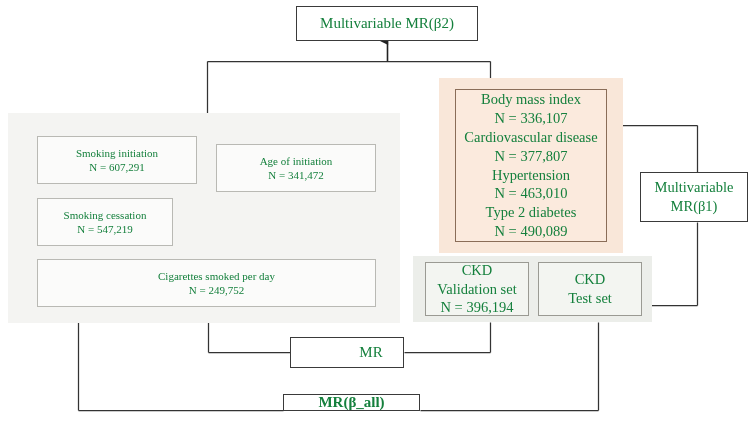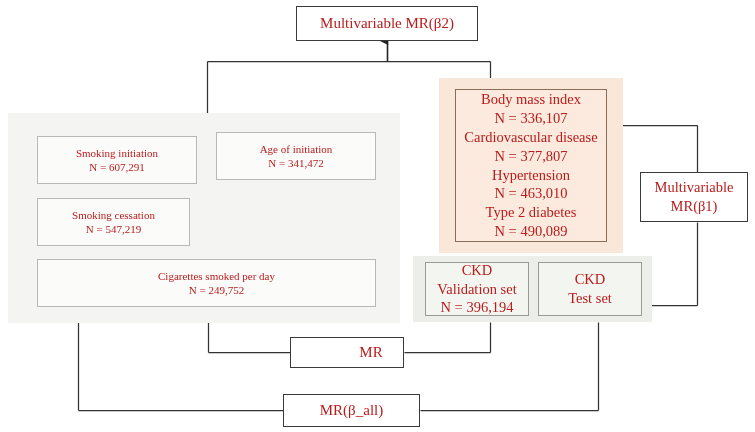--- a/index.html
+++ b/index.html
@@ -6,21 +6,21 @@
     margin: 0;
     padding: 0;
     background: #ffffff;
   }
   #canvas {
     position: relative;
     width: 755px;
     height: 432px;
     background: #ffffff;
     font-family: "Liberation Serif", "DejaVu Serif", serif;
-    color: #b91c1c;
+    color: #15803d;
     overflow: hidden;
     border-radius: 22px;
   }
   .svg-layer {
     position: absolute;
     left: 0;
     top: 0;
     width: 755px;
     height: 432px;
     pointer-events: none;
@@ -115,26 +115,26 @@
     <span class="line-row">Multivariable MR(β2)</span>
   </div>
 
   <div class="panel panel-gray" style="left:8px; top:113px; width:392px; height:210px;"></div>
 
   <div class="node box-soft" style="left:37px; top:136px; width:160px; height:48px;">
     <span class="line-row">Smoking initiation</span>
     <span class="line-row">N = 607,291</span>
   </div>
 
-  <div class="node box-soft" style="left:216px; top:132px; width:160px; height:48px;">
+  <div class="node box-soft" style="left:216px; top:144px; width:160px; height:48px;">
     <span class="line-row">Age of initiation</span>
     <span class="line-row">N = 341,472</span>
   </div>
 
-  <div class="node box-soft" style="left:37px; top:198px; width:153px; height:48px;">
+  <div class="node box-soft" style="left:37px; top:198px; width:136px; height:48px;">
     <span class="line-row">Smoking cessation</span>
     <span class="line-row">N = 547,219</span>
   </div>
 
 
   <div class="node box-soft" style="left:37px; top:259px; width:339px; height:48px;padding-left:20px;">
     <span class="line-row">Cigarettes smoked per day</span>
     <span class="line-row">N = 249,752</span>
   </div>
 
@@ -166,17 +166,17 @@
 
   <div class="node box-ckd" style="left:538px; top:262px; width:104px; height:54px;">
     <span class="line-row">CKD</span>
     <span class="line-row">Test set</span>
   </div>
 
   <div class="node box-plain" style="left:290px; top:337px; width:114px; height:31px;padding-left:48px;">
     <span class="line-row">MR</span>
   </div>
 
-  <div class="node box-plain" style="left:283px; top:394px; width:137px; height:33px;">
+  <div class="node box-plain" style="left:283px; top:394px; width:137px; height:17px;font-weight:bold;">
     <span class="line-row">MR(β_all)</span>
   </div>
 
 </div>
 
 </body></html>

